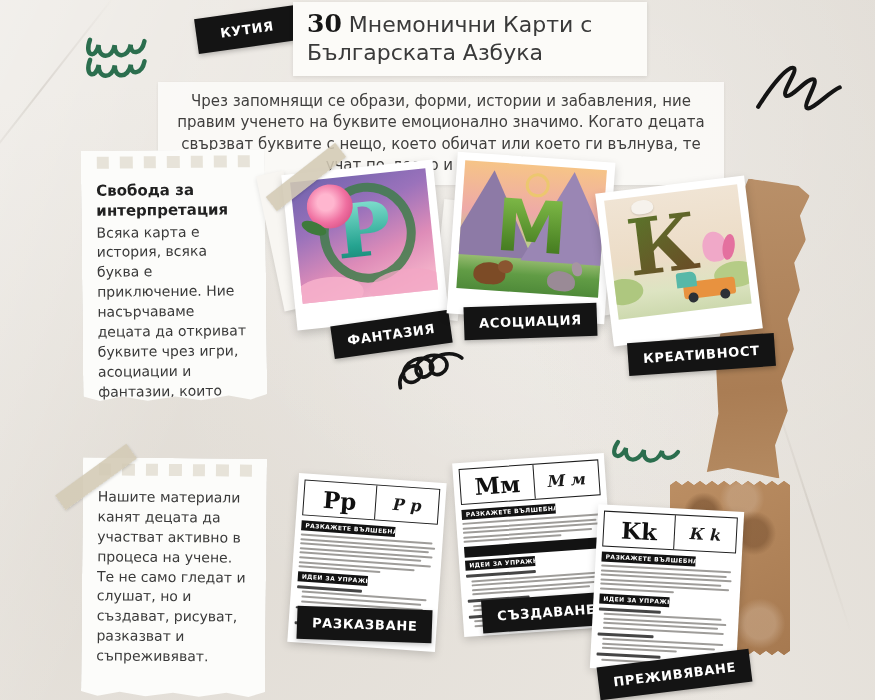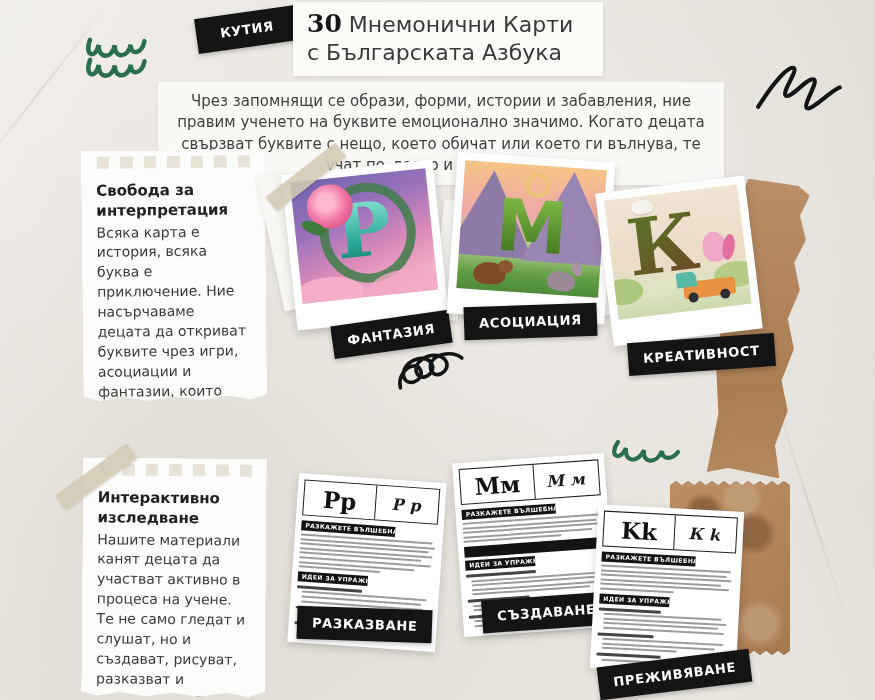--- a/index.html
+++ b/index.html
@@ -18,21 +18,21 @@
 
   
   .tag {
     position: absolute; background: #141414; color: #fff;
     font: 700 13px/1 "DejaVu Sans", sans-serif; letter-spacing: .7px;
     padding: 10px 15px; box-shadow: 0 2px 5px rgba(0,0,0,.25); white-space: nowrap;
   }
 
   
   .title-card {
-    position: absolute; left: 293px; top: 2px; width: 310px; min-height: 74px;
+    position: absolute; left: 293px; top: 2px; width: 354px; min-height: 74px;
     background: #fcfbf8; padding: 7px 14px 9px; box-shadow: 0 1px 4px rgba(0,0,0,.10);
   }
   .title-line { font: 400 22px/1.28 "DejaVu Sans", sans-serif; color: #3a3a3a; }
   .title-num { font: 700 25px "DejaVu Serif", serif; color: #161616; }
   .subtitle-strip {
     position: absolute; left: 158px; top: 82px; width: 566px;
     background: rgba(251,250,247,.93); padding: 9px 12px;
     font: 400 15px/1.42 "DejaVu Sans", sans-serif; color: #403f3e; text-align: center;
     box-shadow: 0 1px 3px rgba(0,0,0,.07);
   }
@@ -217,21 +217,20 @@
   <div class="note" style="left:82px;top:458px;height:240px;transform:rotate(0.5deg);">
     <div class="perfs">
       <div class="perf"></div>
         <div class="perf"></div>
         <div class="perf"></div>
         <div class="perf"></div>
         <div class="perf"></div>
         <div class="perf"></div>
         <div class="perf"></div>
     </div>
-    <div class="note-title">Интерактивно изследване</div>
     <div class="note-body">Нашите материали канят децата да участват активно в процеса на учене. Те не само гледат и слушат, но и създават, рисуват, разказват и съпреживяват.</div>
   </div>
   <div class="tape" style="left:52px;top:468px;width:88px;height:18px;transform:rotate(-36deg);"></div>
 
   <div class="card" style="left:293px;top:478px;width:148px;transform:rotate(4deg);">
     <div class="card-head">
       <div class="ch-print">Рр</div>
       <div class="ch-script">Р р</div>
     </div>
     <div class="banner" style="width:94px;margin-top:5px;">РАЗКАЖЕТЕ ВЪЛШЕБНА ИСТОРИЯ</div>

